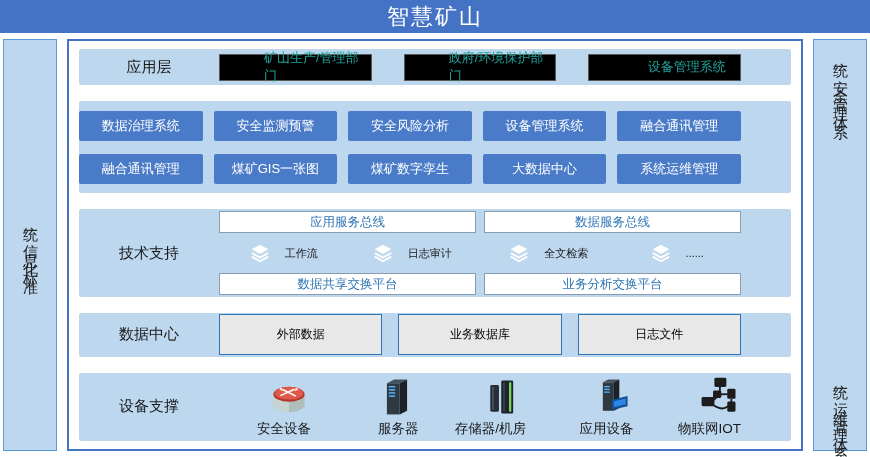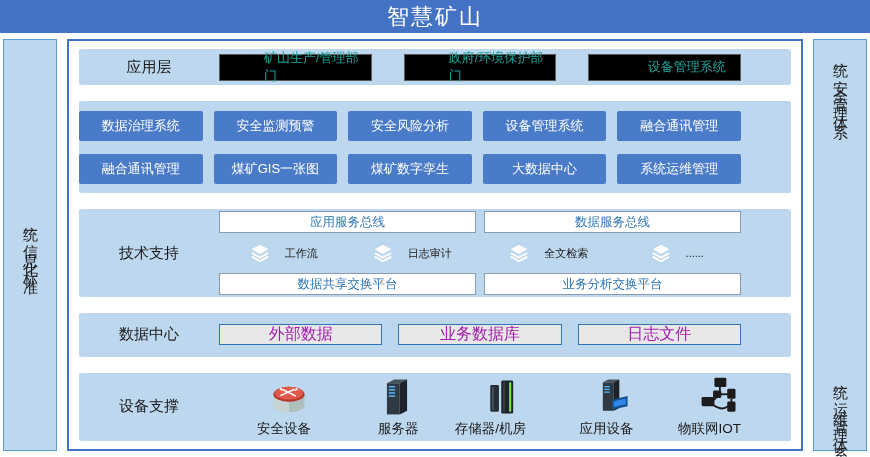--- a/index.html
+++ b/index.html
@@ -36,22 +36,22 @@
   .tech-col { flex:1; display:flex; flex-direction:column; gap:6px; }
   .bus-box { background:#fff; border:1px solid #8a9bb0; color:#2E75B6; font-size:12.5px;
     height:22px; display:flex; align-items:center; justify-content:center; }
   .svc-row { display:flex; height:28px; }
   .svc { flex:1; display:flex; align-items:center; justify-content:center; gap:14px;
     font-size:11px; color:#1a1a1a; }
   .svc svg { width:22px; height:22px; flex:none; }
 
   .layer-data { height:48px; }
   .data-content { display:flex; gap:16px; }
-  .data-box { flex:1; background:#E8E8E8; border:1px solid #2E75B6; color:#a21caf;
-    font-size:16px; height:21px; display:flex; align-items:center; justify-content:center; }
+  .data-box { flex:1; background:#E8E8E8; border:1px solid #2E75B6; color:#000000;
+    font-size:12px; height:41px; display:flex; align-items:center; justify-content:center; }
 
   .layer-equip { height:76px; }
   .equip-content { display:flex; justify-content:space-between; }
   .equip-item { width:92px; display:flex; flex-direction:column; align-items:flex-end; gap:1px; }
   .equip-icon svg { width:44px; height:44px; display:block; }
   .equip-label { font-size:13.5px; color:#1a1a1a; white-space:nowrap; }
 </style>
 </head>
 <body>
 

